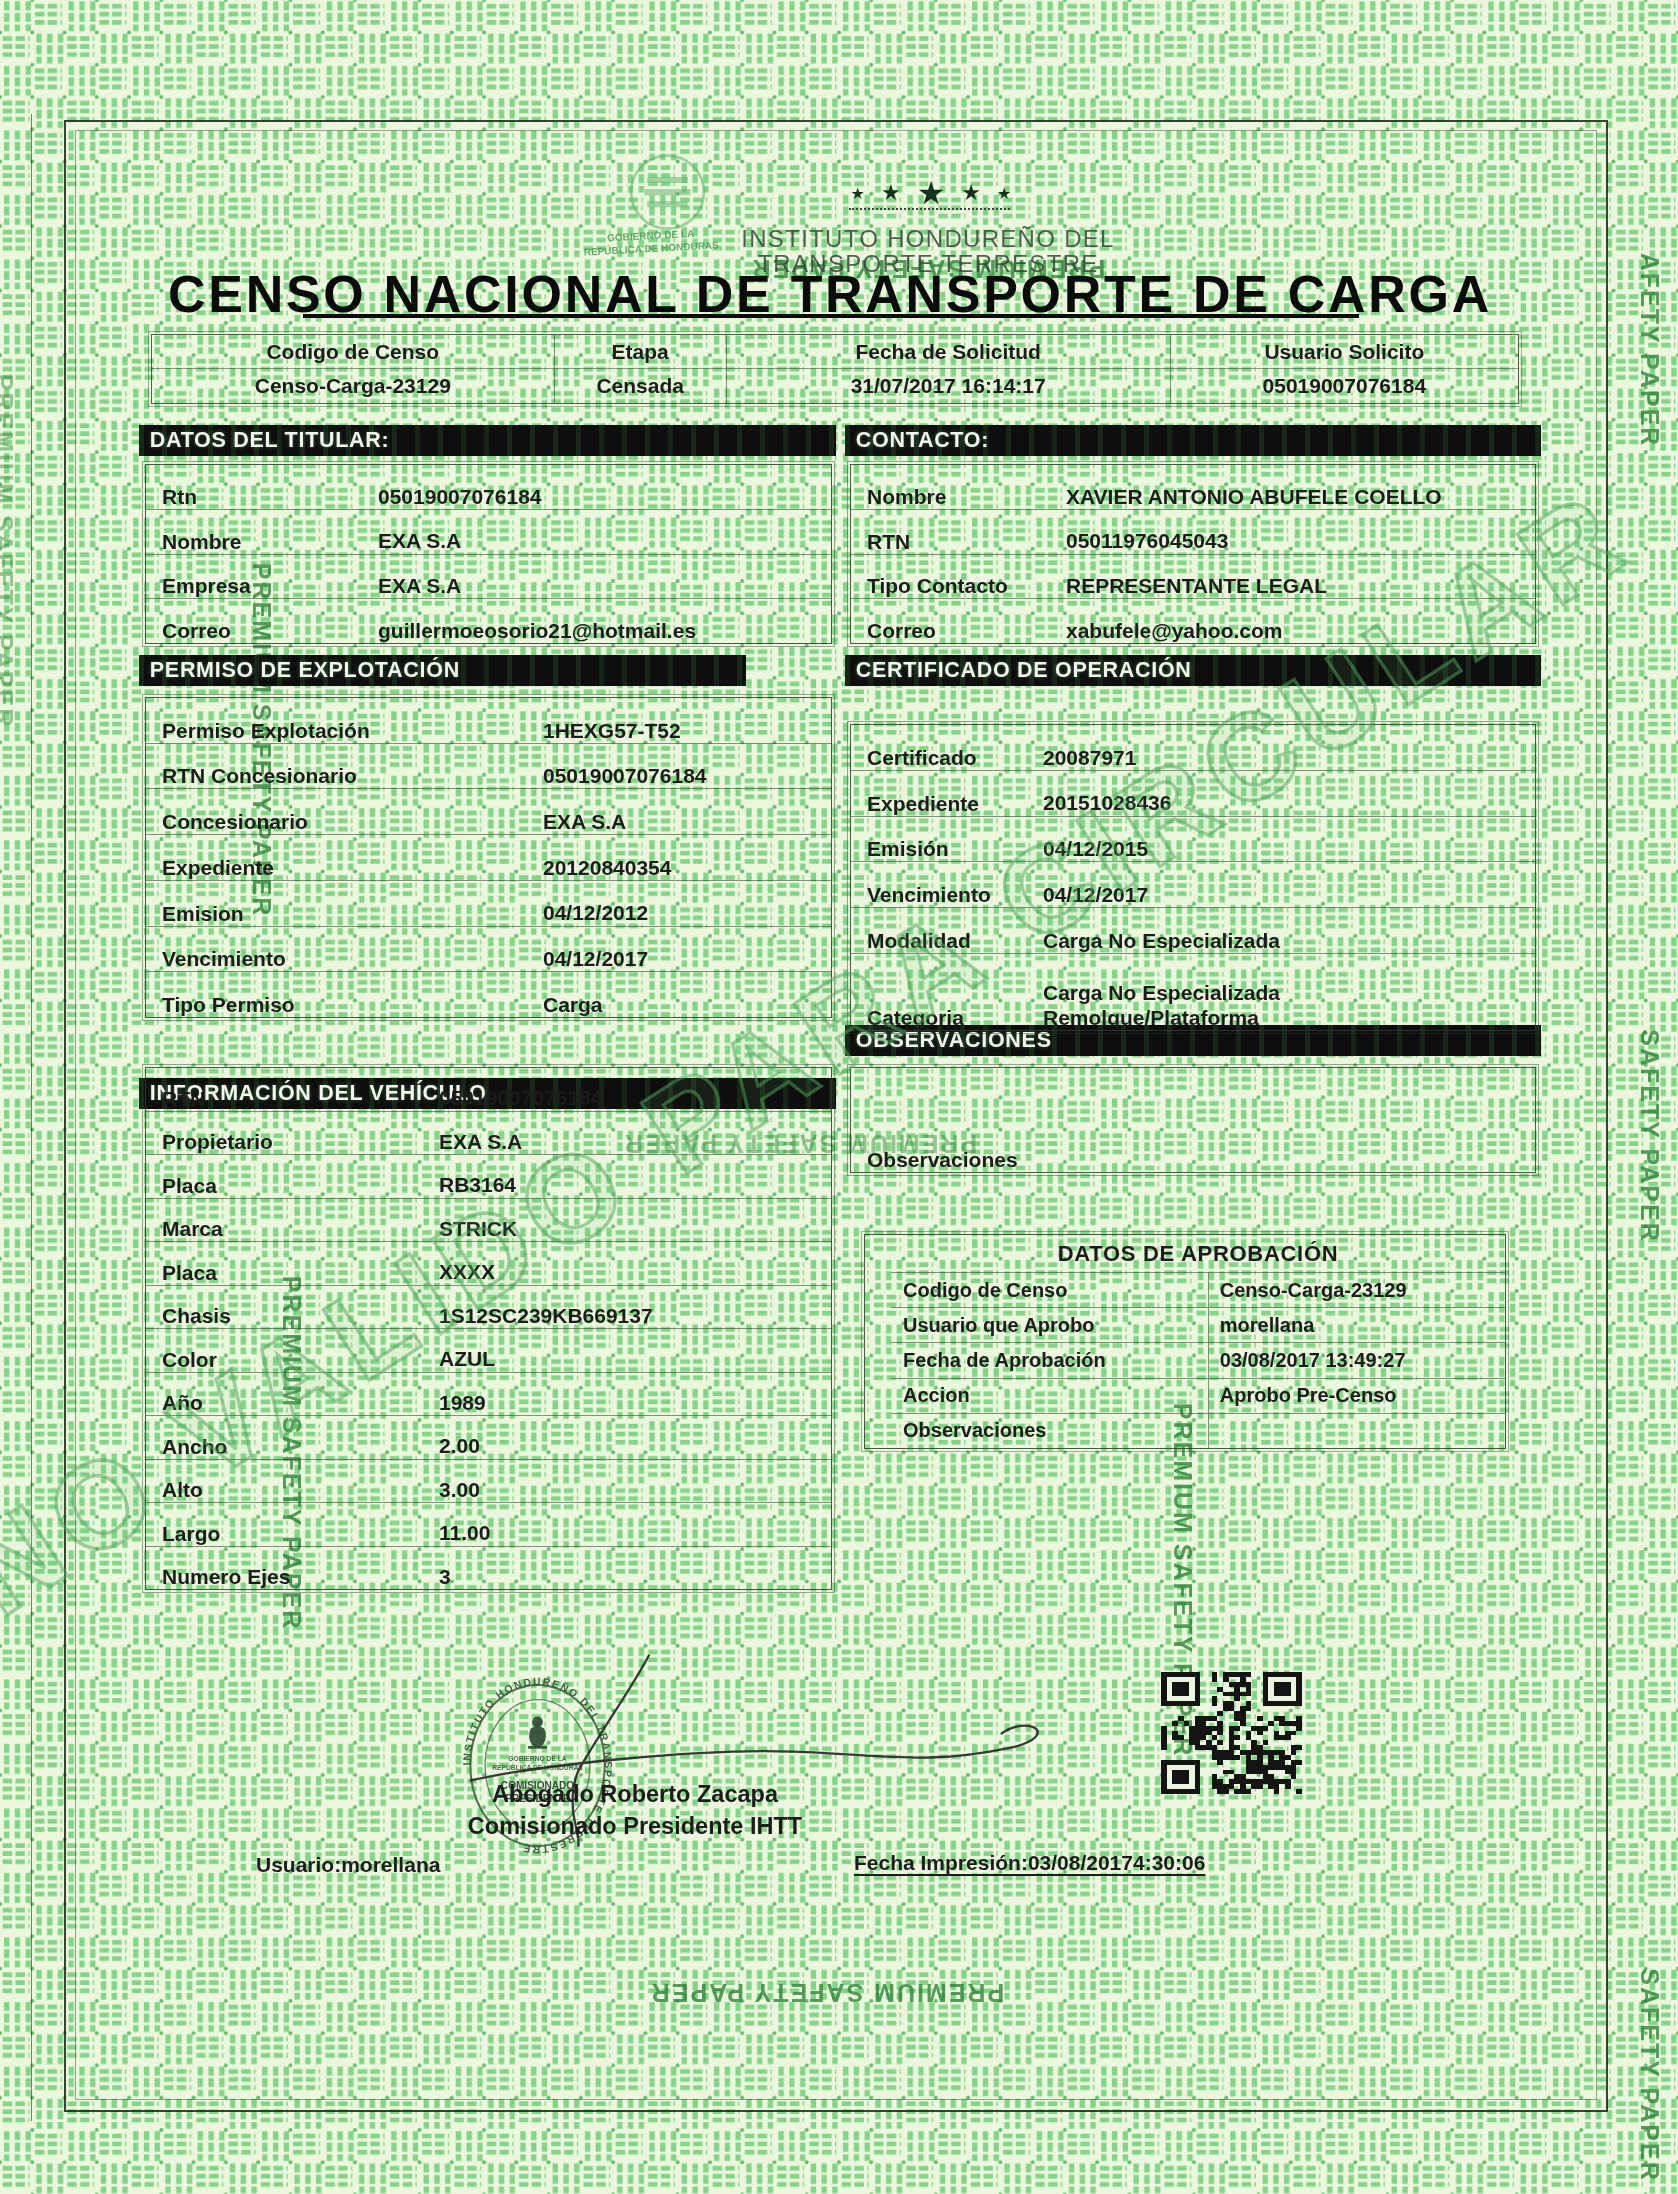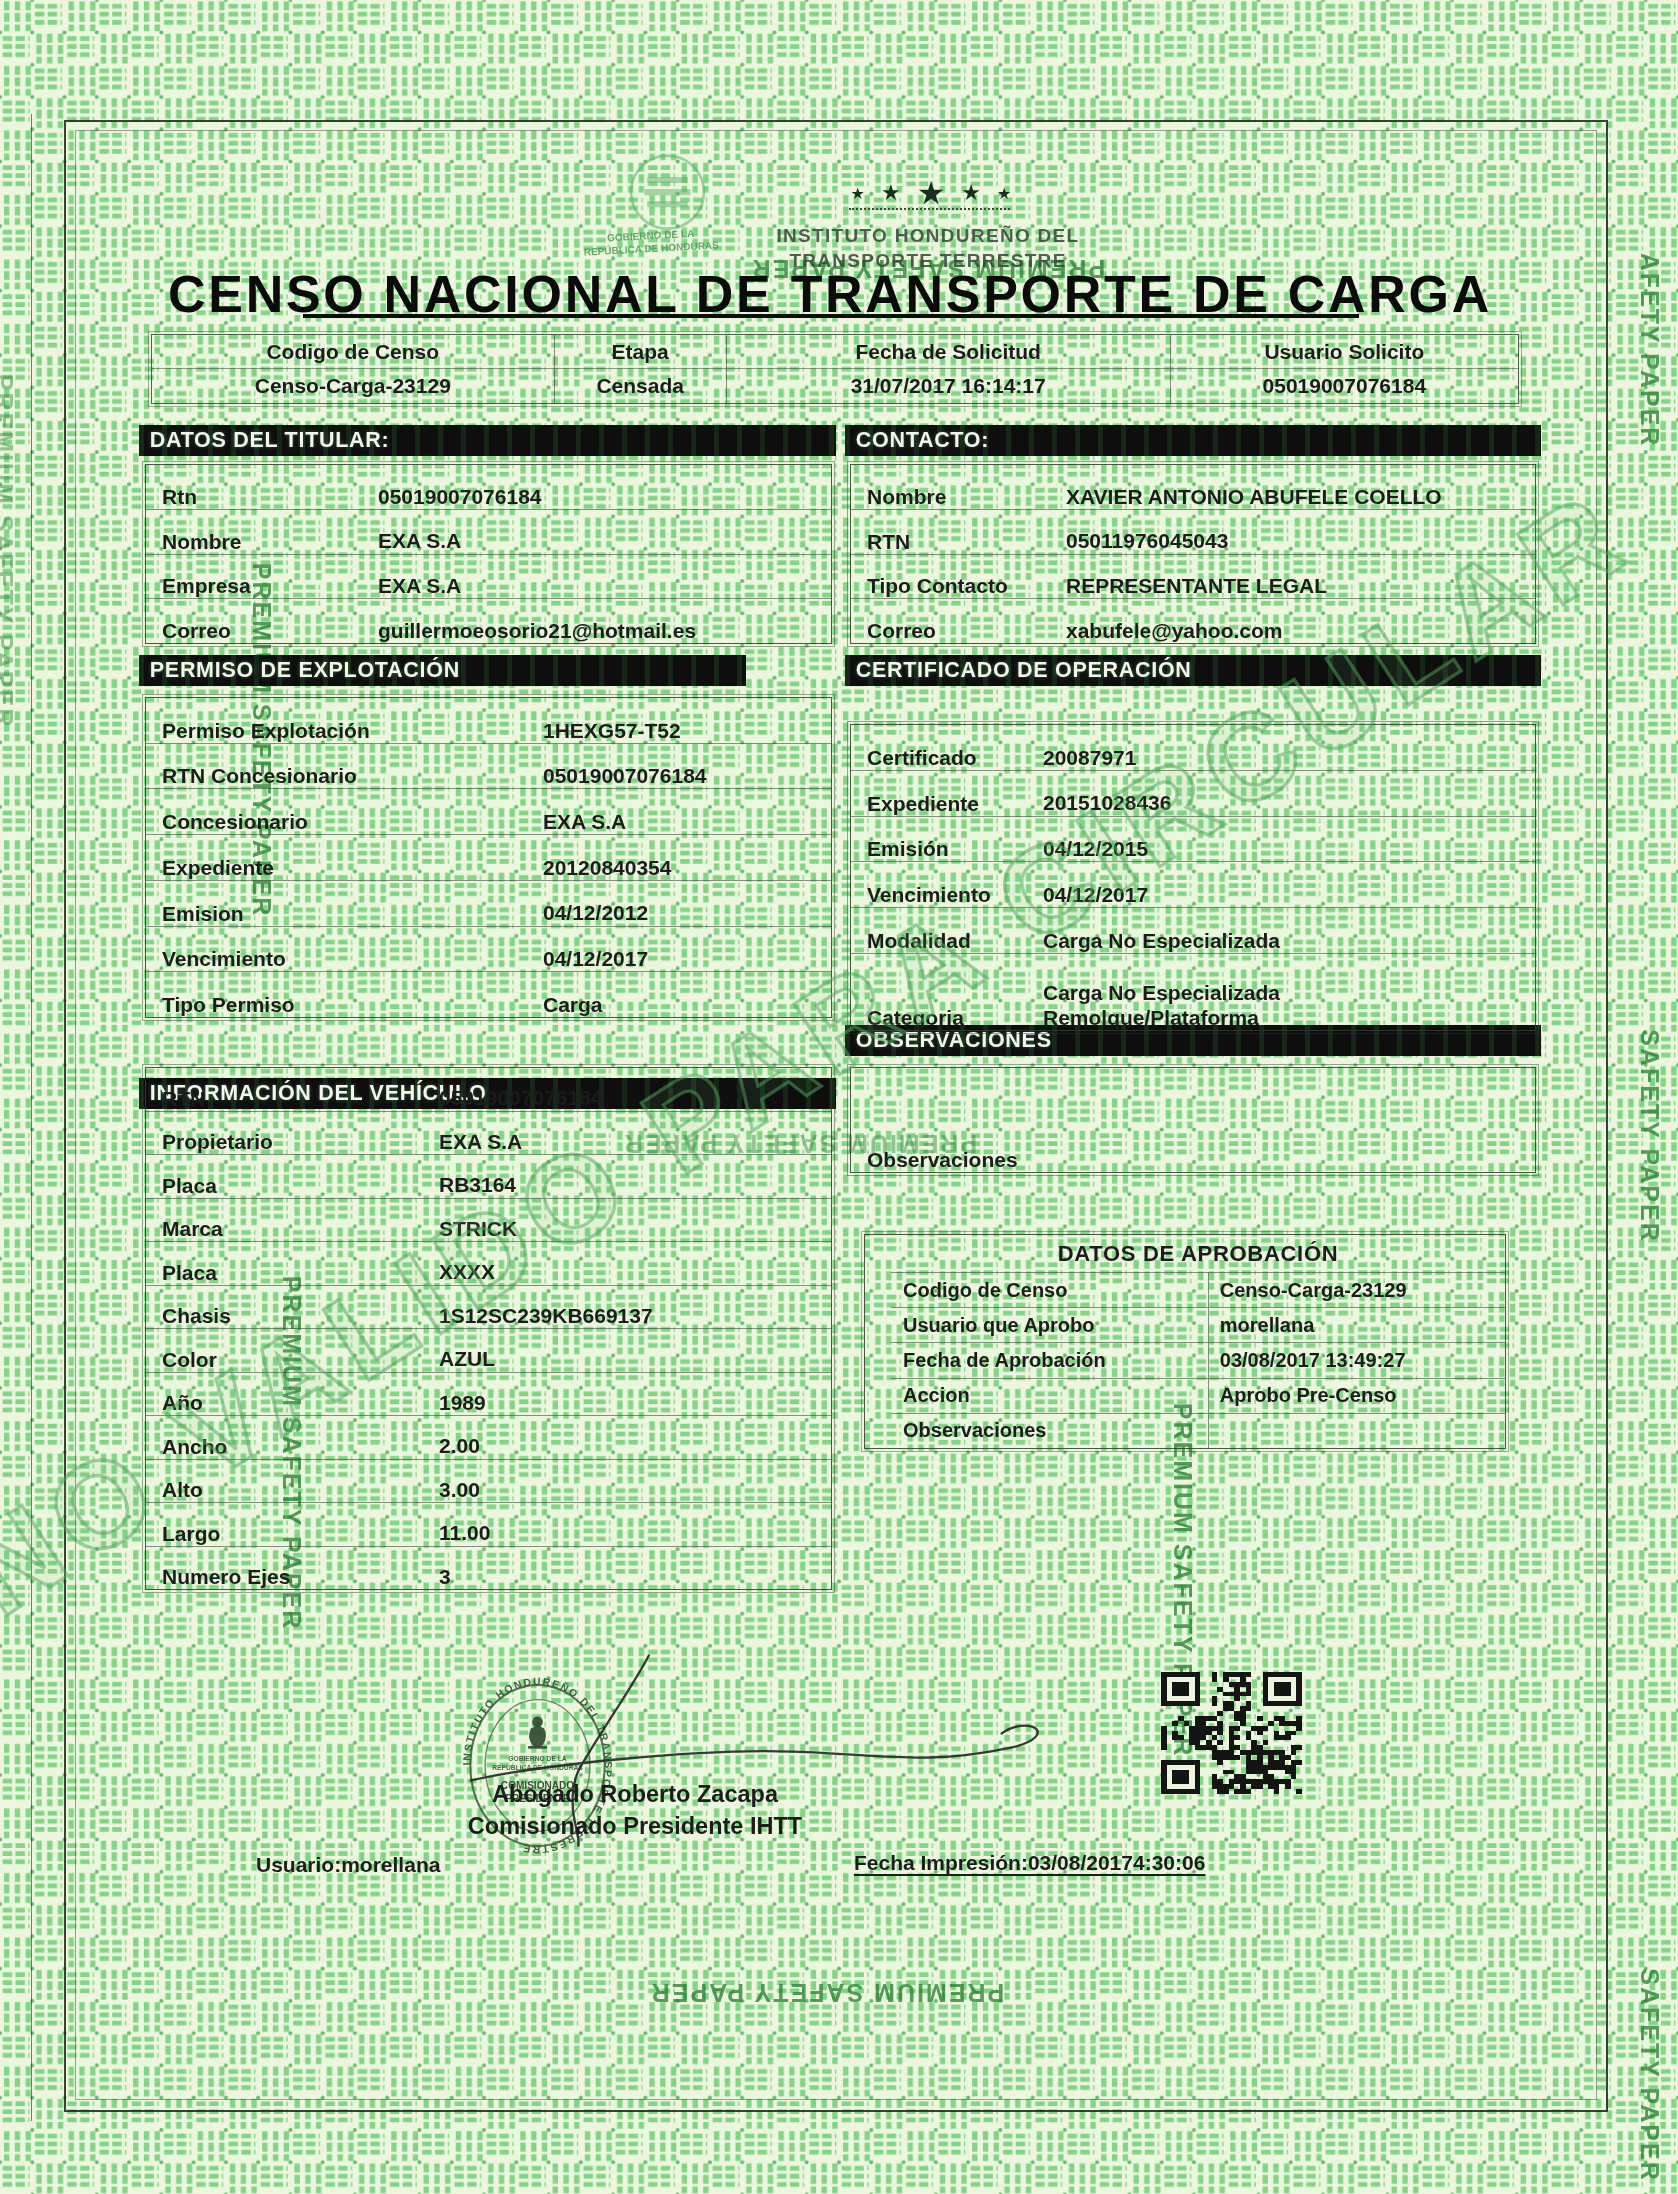--- a/index.html
+++ b/index.html
@@ -26,22 +26,22 @@
       color:rgba(110,190,120,.10);-webkit-text-stroke:3.4px rgba(80,165,90,.50);
       pointer-events:none;}
   
   .govlogo{position:absolute;left:627px;top:153px;}
   .govtext{position:absolute;left:651px;top:230px;transform:translate(-50%,0) rotate(-3deg);
       text-align:center;font-size:10px;font-weight:bold;color:rgba(70,150,80,.8);line-height:1.25;}
   .stars{position:absolute;left:931px;top:193px;transform:translate(-50%,-50%);
       display:flex;align-items:center;gap:16px;color:#15301c;}
   .stars .s1{font-size:16px;} .stars .s2{font-size:22px;} .stars .s3{font-size:32px;}
   .dotline{position:absolute;left:849px;top:208px;width:161px;border-top:2px dotted #3e463e;}
-  .inst{position:absolute;left:928px;transform:translate(-50%,0);font-size:19px;
-      letter-spacing:1.3px;color:#39453b;font-weight:bold;white-space:nowrap;opacity:.85;}
+  .inst{position:absolute;left:928px;transform:translate(-50%,0);font-size:24px;
+      letter-spacing:1.3px;color:#39453b;font-weight:normal;white-space:nowrap;opacity:.85;}
   .title{position:absolute;left:830px;top:294px;transform:translate(-50%,-50%);
       font-size:52px;font-weight:bold;letter-spacing:2.7px;white-space:nowrap;color:#0b0b0b;}
   .title-underline{position:absolute;left:303px;top:314px;width:1056px;height:4px;background:#0c0c0c;}
   
   .sum{position:absolute;left:151px;top:334px;width:1368px;height:70px;
       border:1.3px solid rgba(45,60,45,.8);outline:0.7px solid rgba(45,60,45,.4);outline-offset:2.7px;
       display:grid;grid-template-columns:29.4% 12.6% 32.5% 25.5%;grid-template-rows:1fr 1fr;
       box-sizing:border-box;background:rgba(255,255,255,0.0);}
   .sum .cell{display:flex;align-items:center;justify-content:center;
       font-weight:bold;font-size:21px;border-left:1.3px solid rgba(45,60,45,.55);box-sizing:border-box;}

